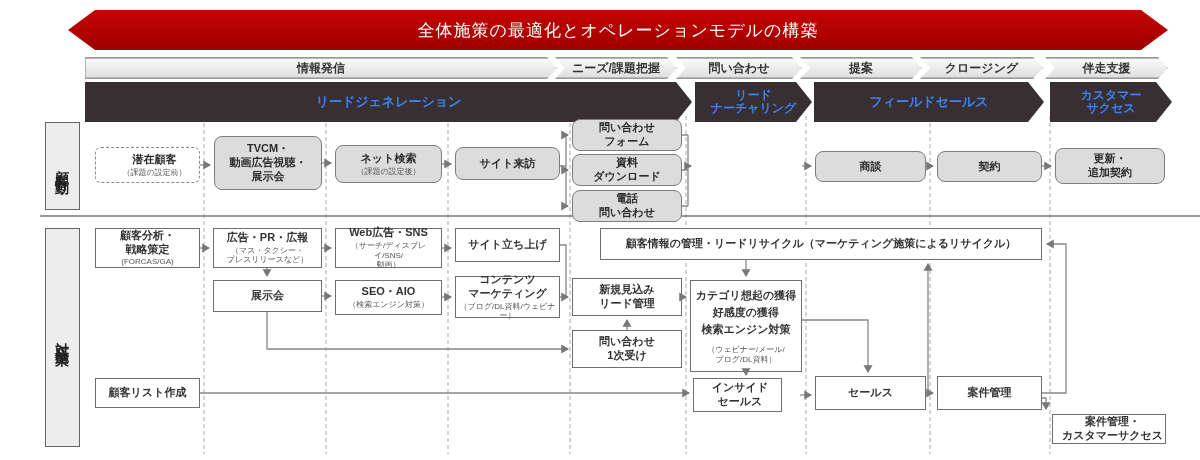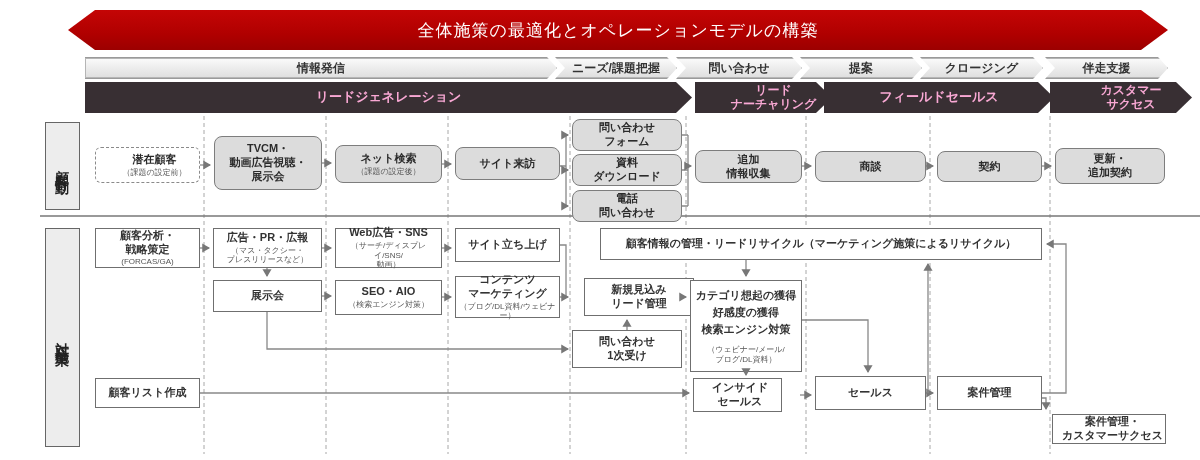--- a/index.html
+++ b/index.html
@@ -21,26 +21,26 @@
     background:linear-gradient(180deg,#fbfbfb,#dedede);
     border-top:1px solid #9a9a9a;border-bottom:1px solid #9a9a9a;
     display:flex;align-items:center;justify-content:center;
     font-size:12px;font-weight:bold;color:#333;
     clip-path:polygon(0 0,calc(100% - 10px) 0,100% 50%,calc(100% - 10px) 100%,0 100%,10px 50%);
     box-shadow:inset 0 0 0 1px #b5b5b5;
   }
   .chev.first{clip-path:polygon(0 0,calc(100% - 10px) 0,100% 50%,calc(100% - 10px) 100%,0 100%);}
   
   .fun{
-    position:absolute;top:82px;height:31px;background:#382f33;
+    position:absolute;top:82px;height:40px;background:#382f33;
     clip-path:polygon(0 0,calc(100% - 16px) 0,100% 50%,calc(100% - 16px) 100%,0 100%);
     display:flex;align-items:center;justify-content:center;text-align:center;
-    color:#f9a8d4;font-weight:bold;font-size:13px;line-height:1.1;white-space:pre-line;
-  }
-  .fun.small{font-size:12px;padding-left:20px;}
+    color:#3b82f6;font-weight:bold;font-size:13px;line-height:1.1;white-space:pre-line;
+  }
+  .fun.small{font-size:12px;}
   
   .rowlab{
     position:absolute;left:45px;width:33px;background:#ededed;border:1px solid #666;
     display:flex;align-items:center;justify-content:center;
     writing-mode:vertical-rl;text-orientation:upright;
     font-size:14px;font-weight:bold;letter-spacing:4px;color:#222;
   }
   
   .box{
     position:absolute;display:flex;flex-direction:column;align-items:center;justify-content:center;
@@ -94,21 +94,21 @@
   <div class="chev" style="left:920px;width:123px;">
       <span>クロージング</span>
     </div>
   <div class="chev" style="left:1045px;width:123px;">
       <span>伴走支援</span>
     </div>
 
   <div class="fun" style="left:85px;width:607px;"><span>リードジェネレーション</span></div>
   <div class="fun small" style="left:695px;width:117px;"><span>リード
 ナーチャリング</span></div>
-  <div class="fun" style="left:814px;width:230px;margin-left:10px;"><span>フィールドセールス</span></div>
+  <div class="fun" style="left:814px;width:230px;"><span>フィールドセールス</span></div>
   <div class="fun small" style="left:1050px;width:122px;"><span>カスタマー
 サクセス</span></div>
 
   <div class="rowlab" style="top:122px;height:86px;">顧客行動</div>
   <div class="rowlab" style="top:228px;height:217px;">対応施策</div>
 
   <div class="box r1 dashed" style="left:95px;top:147px;width:105px;height:36px;">
     <div class="t">潜在顧客</div>
     <div class="s">（課題の設定前）</div>
   </div>
@@ -129,24 +129,20 @@
 フォーム</div>
   </div>
   <div class="box r1" style="left:572px;top:154px;width:110px;height:32px;">
     <div class="t">資料
 ダウンロード</div>
   </div>
   <div class="box r1" style="left:572px;top:190px;width:110px;height:32px;">
     <div class="t">電話
 問い合わせ</div>
   </div>
-  <div class="box r1" style="left:695px;top:150px;width:107px;height:33px;">
-    <div class="t">追加
-情報収集</div>
-  </div>
   <div class="box r1" style="left:815px;top:151px;width:111px;height:31px;">
     <div class="t">商談</div>
   </div>
   <div class="box r1" style="left:937px;top:151px;width:105px;height:31px;">
     <div class="t">契約</div>
   </div>
   <div class="box r1" style="left:1055px;top:148px;width:110px;height:36px;">
     <div class="t">更新・
 追加契約</div>
   </div>
@@ -177,21 +173,21 @@
     <div class="t">コンテンツ
 マーケティング</div>
     <div class="s">（ブログ/DL資料/ウェビナー）</div>
   </div>
   <div class="box r2" style="left:455px;top:228px;width:105px;height:34px;">
     <div class="t">サイト立ち上げ</div>
   </div>
   <div class="box r2" style="left:600px;top:228px;width:442px;height:32px;">
     <div class="t">顧客情報の管理・リードリサイクル（マーケティング施策によるリサイクル）</div>
   </div>
-  <div class="box r2" style="left:572px;top:278px;width:110px;height:38px;margin-left:12px;">
+  <div class="box r2" style="left:572px;top:278px;width:110px;height:38px;">
     <div class="t">新規見込み
 リード管理</div>
   </div>
   <div class="box r2" style="left:572px;top:330px;width:110px;height:38px;">
     <div class="t">問い合わせ
 1次受け</div>
   </div>
   <div class="box r2 tall" style="left:690px;top:280px;width:112px;height:92px;">
     <div class="t">カテゴリ想起の獲得
 好感度の獲得

